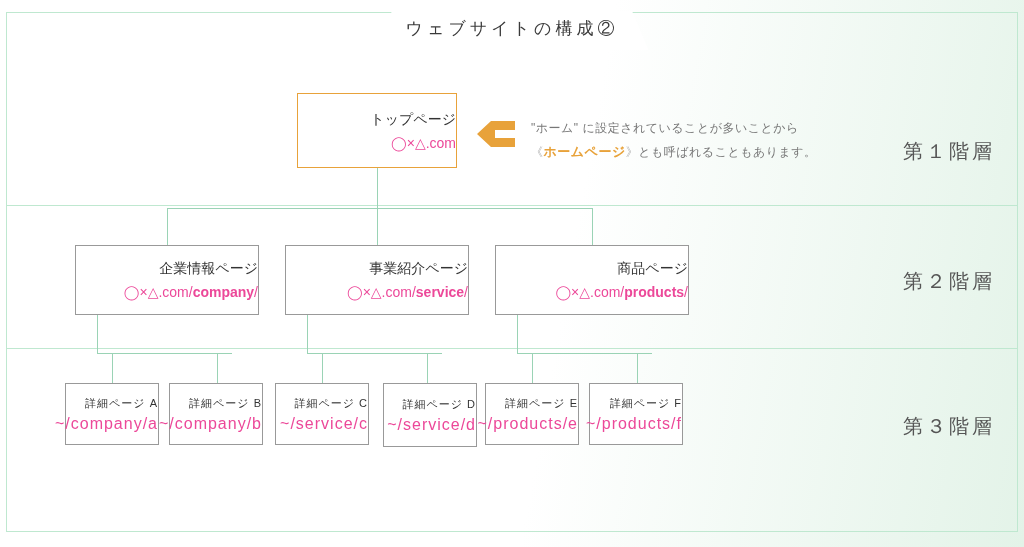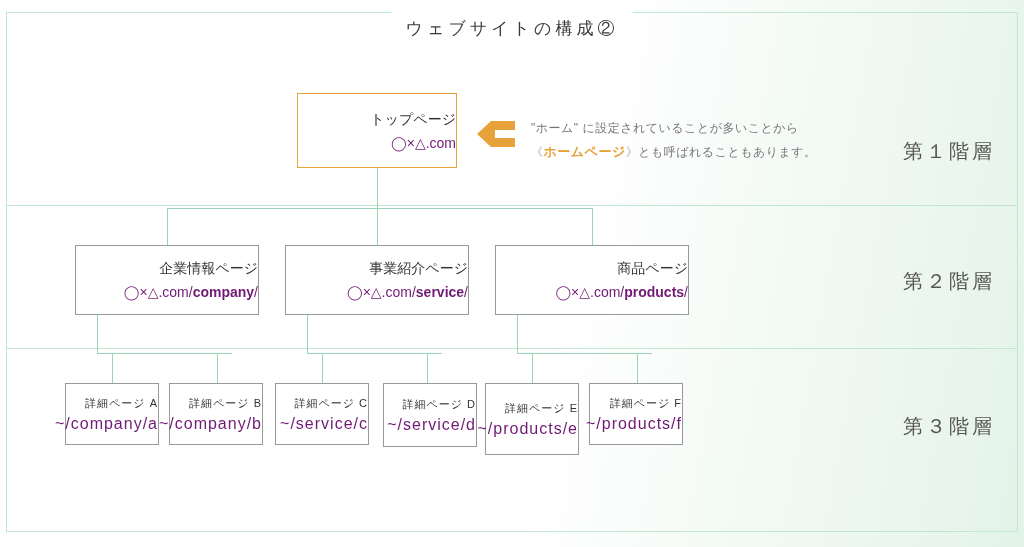--- a/index.html
+++ b/index.html
@@ -54,21 +54,21 @@
     border: 1px solid #999;
     text-align: center;
     display: flex;
     flex-direction: column;
     justify-content: center;
     align-items: flex-end;
     gap: 6px;
     font-size: 14px;
     color: #333;
   }
-  .node .url { color: #701a75; }
+  .node .url { color: #ec4899; }
   .node .url .slug { font-weight: 700; }
   .node.top { border: 1px solid #e8a23a; }
   .node.small { font-size: 11px; gap:4px; letter-spacing: 1px;}
   .node.small .url { font-size: 16px; }
 
   
   .vline, .hline {
     position: absolute;
     background: #9ad3b5;
   }
@@ -167,21 +167,21 @@
     <div class="url">~/company/b</div>
   </div>
   <div class="node small" style="left:268px; top:370px; width:94px; height:62px;">
     <div>詳細ページ  C</div>
     <div class="url">~/service/c</div>
   </div>
   <div class="node small" style="left:376px; top:370px; width:94px; height:64px;">
     <div>詳細ページ  D</div>
     <div class="url">~/service/d</div>
   </div>
-  <div class="node small" style="left:478px; top:370px; width:94px; height:72px;">
+  <div class="node small" style="left:478px; top:370px; width:94px; height:62px;">
     <div>詳細ページ  E</div>
     <div class="url">~/products/e</div>
   </div>
   <div class="node small" style="left:582px; top:370px; width:94px; height:62px;">
     <div>詳細ページ  F</div>
     <div class="url">~/products/f</div>
   </div>
 
 </div>
 

